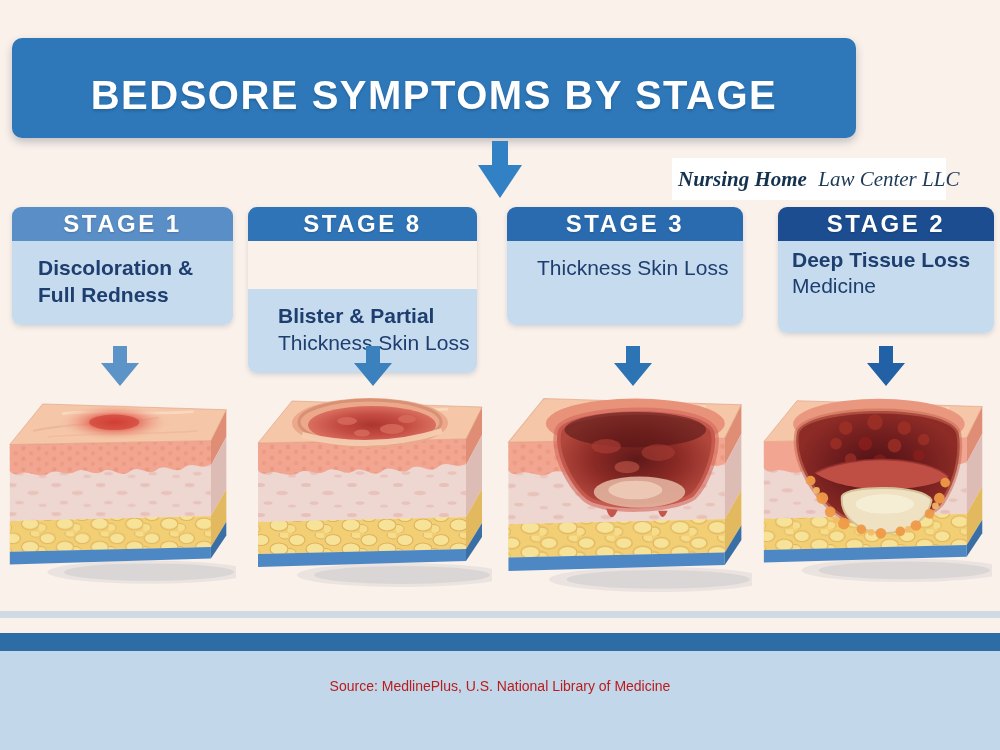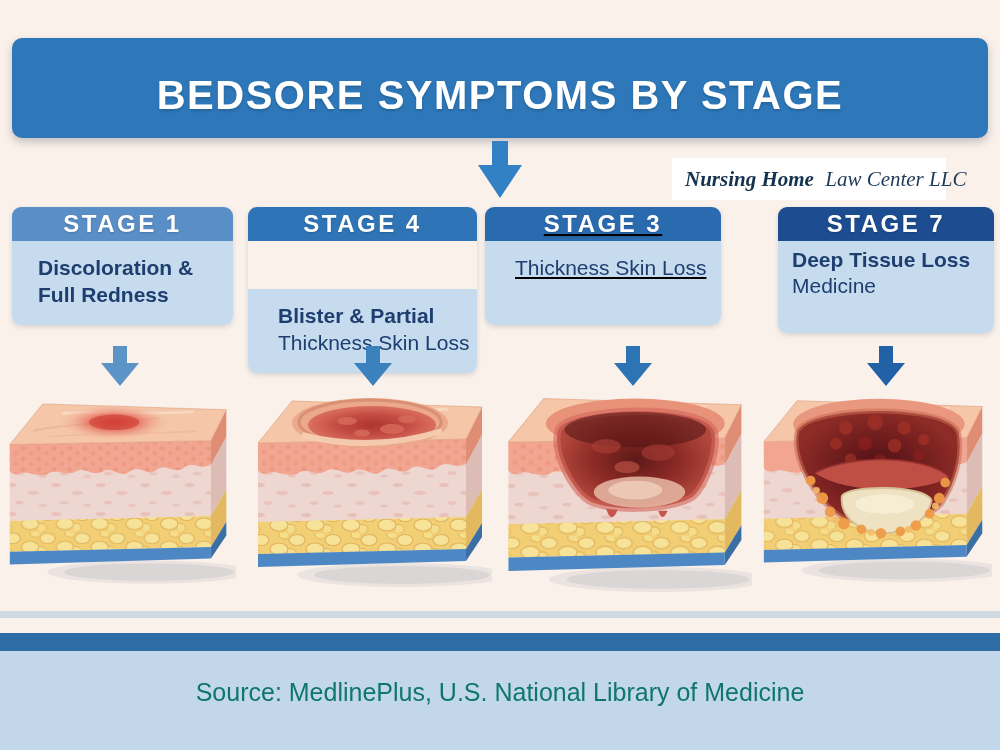--- a/index.html
+++ b/index.html
@@ -3,35 +3,35 @@
 <meta charset="utf-8">
 <style>
   html,body{margin:0;padding:0;}
   .canvas{
     position:relative; width:1000px; height:750px; overflow:hidden;
     background:#faf1eb;
     font-family:"Liberation Sans", sans-serif;
   }
   
   .banner{
-    position:absolute; left:12px; top:38px; width:976px; height:100px;
+    position:absolute; left:12px; top:38px; width:844px; height:100px;
     border-radius:10px; box-shadow:0 4px 9px rgba(50,60,80,.28);
     display:flex; align-items:center; justify-content:center;
   }
   .banner h1{
     margin:0; padding-top:14px;
     color:#fff; font-size:40px; font-weight:bold; letter-spacing:1.5px;
     text-shadow:0 2px 3px rgba(0,0,0,.18);
   }
   
   .center-arrow{position:absolute; left:477px; top:141px; width:46px; height:57px;}
   
   .logo{
     position:absolute; left:672px; top:158px; width:274px; height:42px;
-    background:#ffffff; display:flex; align-items:center; padding-left:7px; box-sizing:border-box;
+    background:#ffffff; display:flex; align-items:center; box-sizing:border-box;
   }
   .logo-text{font-family:"Liberation Serif", serif; font-style:italic; font-size:21px; white-space:nowrap; margin-left:6px;}
   .logo-bold{font-weight:bold; color:#14324e;}
   .logo-reg{font-weight:normal; color:#1d3a57; margin-left:6px;}
   
   .stage-card{
     position:absolute; top:207px; border-radius:9px; overflow:hidden;
     box-shadow:0 2px 5px rgba(60,70,90,.18);
   }
   .stage-header{
@@ -52,21 +52,21 @@
   .stage-arrow{position:absolute; top:346px; width:38px; height:40px;}
   
   .illu{position:absolute;}
   
   .strip-thin{position:absolute; left:0; top:611px; width:1000px; height:7px;}
   .strip-bar{position:absolute; left:0; top:633px; width:1000px; height:18px;}
   .footer{
     position:absolute; left:0; top:651px; width:1000px; height:99px;
     display:flex; justify-content:center;
   }
-  .footer p{margin:0; padding-top:27px; font-size:25px; color:#0f766e;}
+  .footer p{margin:0; padding-top:27px; font-size:14px; color:#b91c1c;}
 </style>
 </head>
 <body>
 
 <div class="canvas" style="background: rgb(250, 241, 235);">
 
   <svg width="0" height="0" style="position:absolute" aria-hidden="true">
     <defs>
       <pattern id="fatP" width="36" height="24" patternUnits="userSpaceOnUse">
         <ellipse cx="9" cy="7" rx="8" ry="5.5" fill="#f8e59c" stroke="#ddb05a" stroke-width="1.2"></ellipse>
@@ -131,36 +131,36 @@
 
   <div class="stage-card s1" style="left:12px;width:221px;">
     <div class="stage-header" style="background: rgb(90, 142, 198);">STAGE 1</div>
     <div class="stage-body">
       <span class="line bold">Discoloration &amp;</span>
       <span class="line bold">Full Redness</span>
     </div>
   </div>
 
   <div class="stage-card s2" style="left:248px;width:229px;">
-    <div class="stage-header" style="background: rgb(47, 116, 182);">STAGE 4</div>
+    <div class="stage-header" style="background: rgb(47, 116, 182);">STAGE 8</div>
     <div class="stage-body">
       <span class="line bold">Blister &amp; Partial</span>
       <span class="line">Thickness Skin Loss</span>
     </div>
   </div>
 
-  <div class="stage-card s3" style="left:485px;width:236px;text-decoration:underline;">
+  <div class="stage-card s3" style="left:507px;width:236px;">
     <div class="stage-header" style="background: rgb(42, 107, 176);">STAGE 3</div>
     <div class="stage-body">
       <span class="line">Thickness Skin Loss</span>
     </div>
   </div>
 
   <div class="stage-card s4" style="left:778px;width:216px;">
-    <div class="stage-header" style="background: rgb(28, 77, 144);">STAGE 7</div>
+    <div class="stage-header" style="background: rgb(28, 77, 144);">STAGE 2</div>
     <div class="stage-body">
       <span class="line bold">Deep Tissue Loss</span>
       <span class="line">Medicine</span>
     </div>
   </div>
 
   <svg class="stage-arrow" style="left: 101px; color: rgb(93, 148, 200);" viewBox="0 0 38 40">
     <polygon points="12,0 26,0 26,17 38,17 19,40 0,17 12,17" fill="currentColor"></polygon>
     </svg>
   <svg class="stage-arrow" style="left: 354px; color: rgb(59, 129, 189);" viewBox="0 0 38 40">

